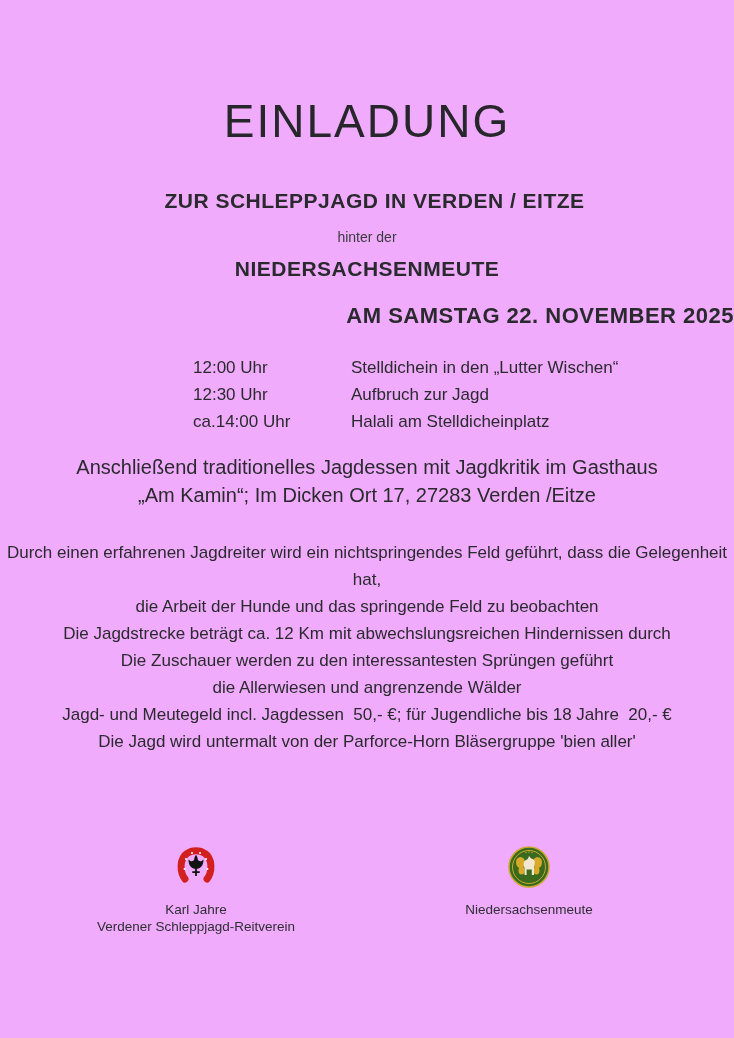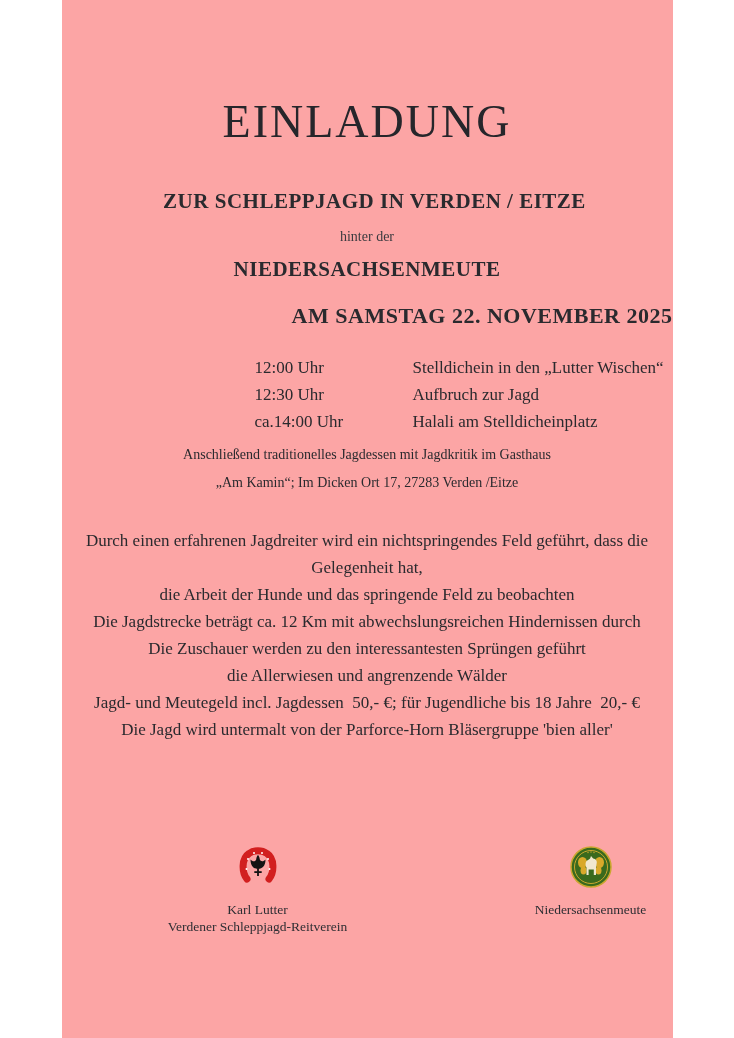--- a/index.html
+++ b/index.html
@@ -1,23 +1,23 @@
 <!DOCTYPE html>
 <html lang="de"><head>
 <meta charset="utf-8">
 <style>
   html, body { margin: 0; padding: 0; background: #ffffff; }
   .page {
     position: relative;
-    width: 611px;
+    width: 734px;
     height: 1038px;
     margin: 0 auto;
-    background: #fca5a5;
+    background: #f0abfc;
     color: #2a2a2e;
-    font-family: Liberation Serif, serif;
+    font-family: Liberation Sans, sans-serif;
     overflow: hidden;
     box-sizing: border-box;
     padding-top: 96px;
   }
   .center { text-align: center; }
   .title {
     font-size: 46px;
     line-height: 1.12;
     letter-spacing: 2px;
     font-weight: 400;
@@ -58,22 +58,22 @@
     font-size: 17px;
   }
   .schedule-row {
     display: flex;
     line-height: 27px;
     gap: 33px;
   }
   .schedule-time { width: 125px; flex: 0 0 auto; }
   .schedule-event { flex: 1 1 auto; }
   .dinner {
-    margin-top: 6px;
-    font-size: 14px;
+    margin-top: 18px;
+    font-size: 20px;
     line-height: 28px;
   }
   .details {
     margin-top: 30px;
     font-size: 17px;
     line-height: 27px;
   }
   .detail-line { white-space: pre-wrap; }
   .footer {
     position: absolute;
@@ -155,21 +155,21 @@
           <circle cx="18" cy="8" r="1" fill="#ffffff"></circle>
           <circle cx="26" cy="8" r="1" fill="#ffffff"></circle>
           <circle cx="32" cy="14" r="1" fill="#ffffff"></circle>
           <circle cx="33.5" cy="24" r="1" fill="#ffffff"></circle>
           <path d="M22 24 C17.5 24 14.5 20.5 14.5 14.5 C16.5 16.8 19.3 16.8 20.2 14.6 C20.2 12 22 9.8 22 9.8 C22 9.8 23.8 12 23.8 14.6 C24.7 16.8 27.5 16.8 29.5 14.5 C29.5 20.5 26.5 24 22 24 Z" fill="#131313"></path>
           <rect x="21.1" y="23.5" width="1.8" height="7.5" fill="#131313"></rect>
           <rect x="18.3" y="26.2" width="7.4" height="1.8" fill="#131313"></rect>
         </svg>
       </div>
       <div class="sig-caption">
-        <div>Karl Lutter</div>
+        <div>Karl Jahre</div>
         <div>Verdener Schleppjagd-Reitverein</div>
       </div>
     </div>
 
     <div class="sig sig-right">
       <div class="logo-wrap">
         <svg width="44" height="44" viewBox="0 0 44 44" aria-hidden="true">
           <circle cx="22" cy="22" r="20" fill="#3a6a1d" stroke="#caa72e" stroke-width="1.5"></circle>
           <circle cx="22" cy="22" r="16.5" fill="none" stroke="#caa72e" stroke-width="1"></circle>
           <circle cx="19" cy="7.5" r="0.7" fill="#caa72e"></circle>

